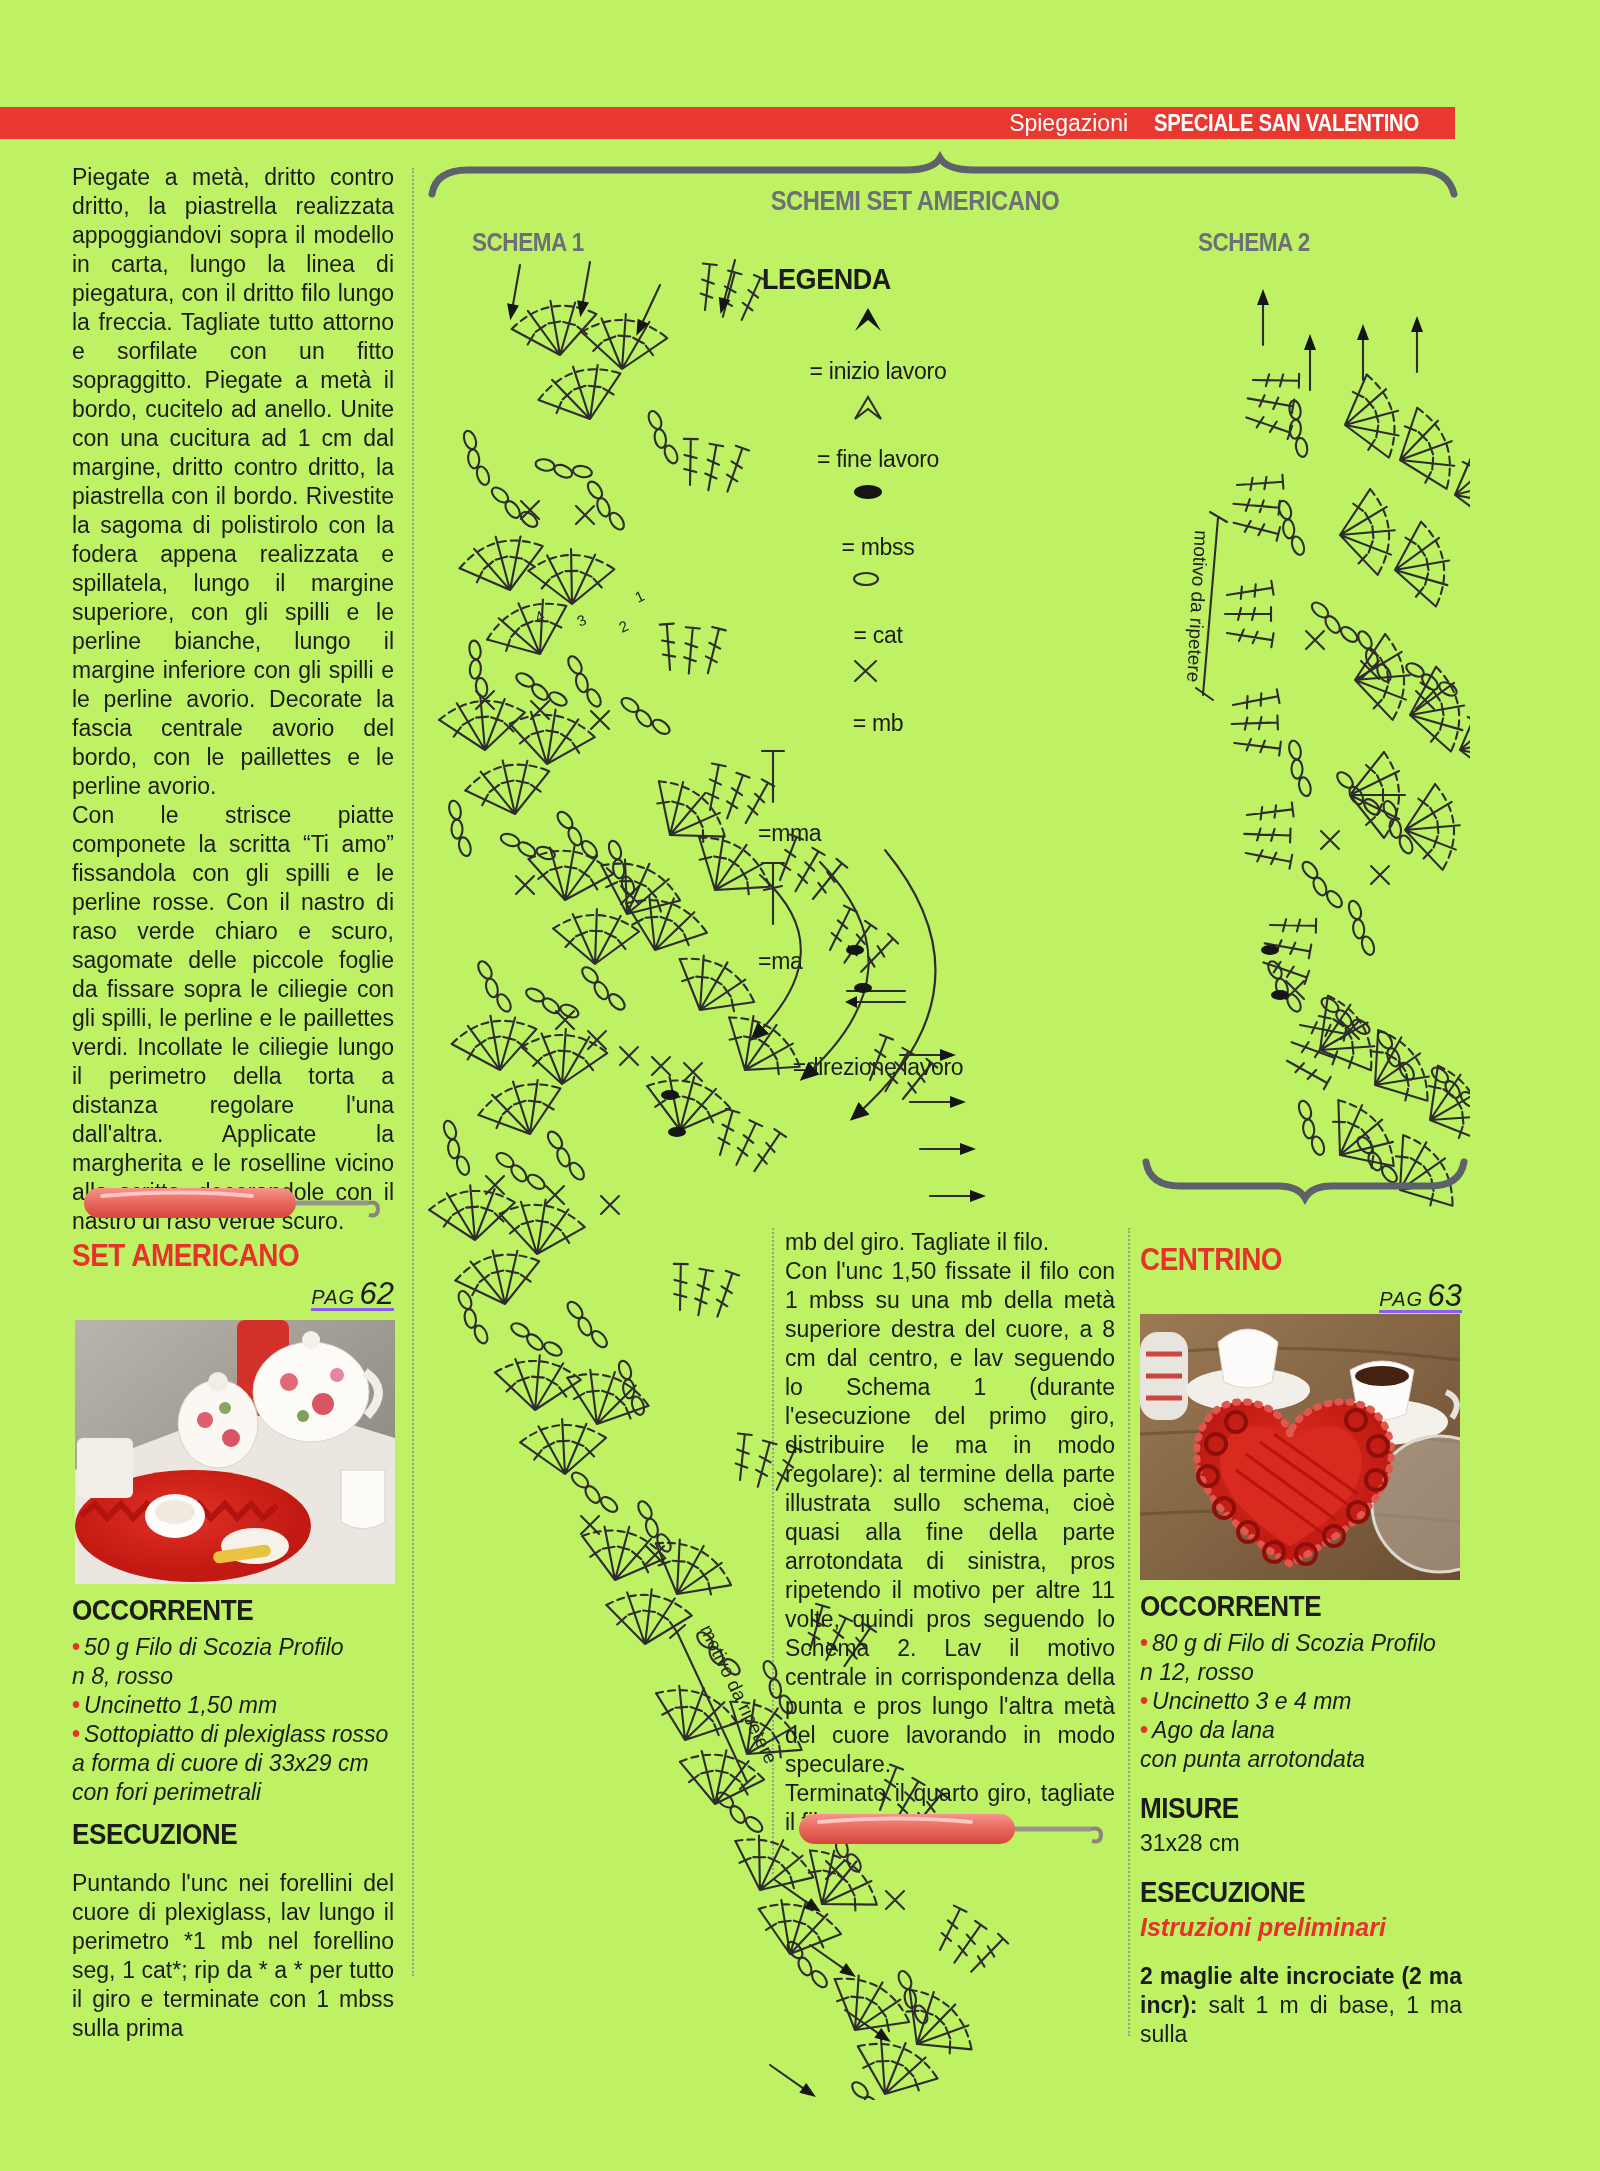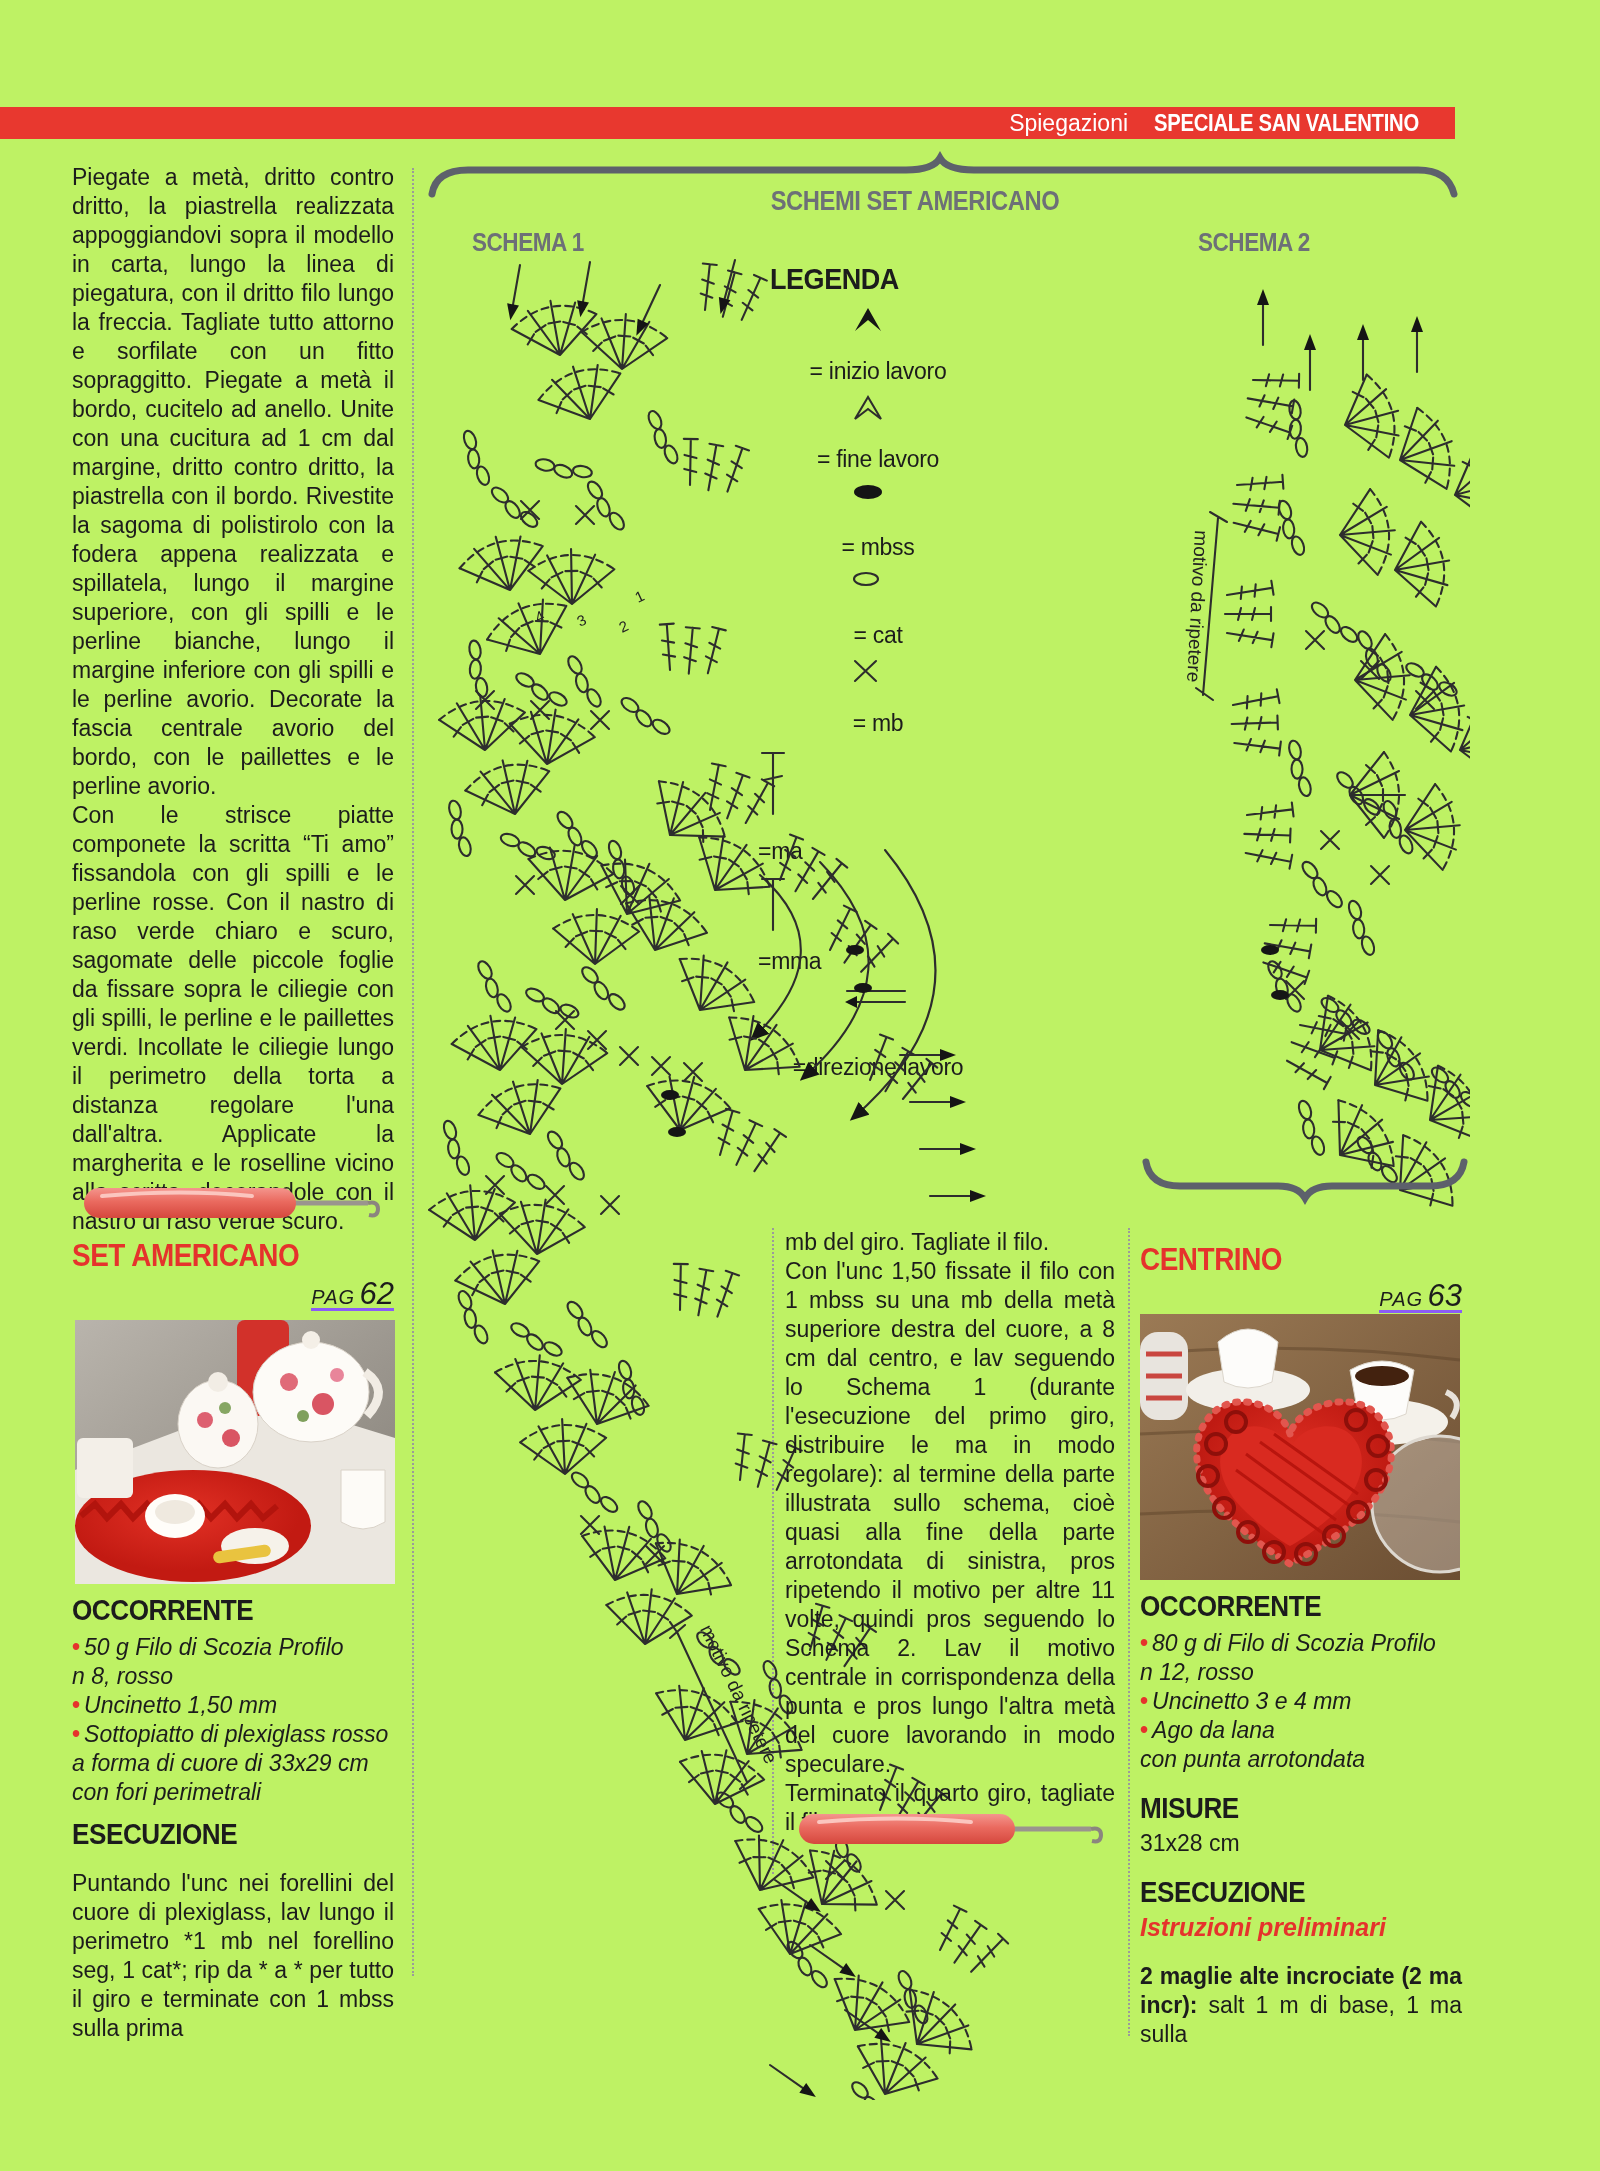--- a/index.html
+++ b/index.html
@@ -18,21 +18,21 @@
   #schemi-title{left:615px;top:186px;width:600px;text-align:center;font-size:27px;}
   #schema1-title{left:472px;top:228px;font-size:25px;}
   #schema2-title{left:1198px;top:228px;font-size:25px;}
   
   .body-col{font-size:23px;line-height:29px;text-align:justify;}
   .body-col p{margin:0;}
   
   .vdot{border-left:2px dotted #9b9b9b;width:0;}
   
   #legend{left:758px;top:262px;width:240px;}
-  #legend h3{margin:0 0 10px 12px;font-size:30px;font-weight:700;letter-spacing:-.5px;}
+  #legend h3{margin:0 0 10px 4px;font-size:30px;font-weight:700;letter-spacing:-.5px;}
   .lrow{display:flex;align-items:center;margin-bottom:9px;flex-direction:column;}
   .lrow .sym{width:52px;flex:0 0 52px;display:flex;justify-content:flex-start;}
   .lrow .lab{font-size:23px;letter-spacing:-.3px;}
   .lrow.tall{align-items:flex-start;}
   
   .h-black{font-size:29px;font-weight:700;letter-spacing:-.5px;margin:0;}
   .h-red{font-size:31px;font-weight:700;color:#e5332c;letter-spacing:-.5px;margin:0;}
   .pagref{font-style:italic;border-bottom:3px solid #8b5cf6;padding-bottom:1px;}
   .pagref .pg{font-size:20px;letter-spacing:1px;}
   .pagref .pn{font-size:31px;font-weight:400;}
@@ -113,33 +113,33 @@
     <div class="lrow">
       <span class="sym">
           <svg width="28" height="26">
             <path class="st" d="M3,3 L24,23 M24,3 L3,23"></path>
           </svg>
         </span>
       <span class="lab">= mb</span>
     </div>
     <div class="lrow tall">
       <span class="sym">
+          <svg width="30" height="60">
+            <path class="st" d="M4,5 H26 M15,5 V56"></path>
+          </svg>
+        </span>
+      <span class="lab" style="margin-top:14px;">=mma</span>
+    </div>
+    <div class="lrow tall">
+      <span class="sym">
           <svg width="30" height="74">
             <path class="st" d="M4,7 H26 M15,7 V68 M6,34 L24,30"></path>
           </svg>
         </span>
       <span class="lab" style="margin-top:18px;">=ma</span>
-    </div>
-    <div class="lrow tall">
-      <span class="sym">
-          <svg width="30" height="60">
-            <path class="st" d="M4,5 H26 M15,5 V56"></path>
-          </svg>
-        </span>
-      <span class="lab" style="margin-top:14px;">=mma</span>
     </div>
     <div class="lrow">
       <span class="sym" style="flex-basis:70px;width:70px;">
           <svg width="68" height="26">
             <path class="st" d="M4,7 H62"></path>
             <path class="st" d="M14,18 H62"></path>
             <path class="fill" d="M14,12 L2,18 L14,24 Z"></path>
           </svg>
         </span>
       <span class="lab">=direzione lavoro</span>

